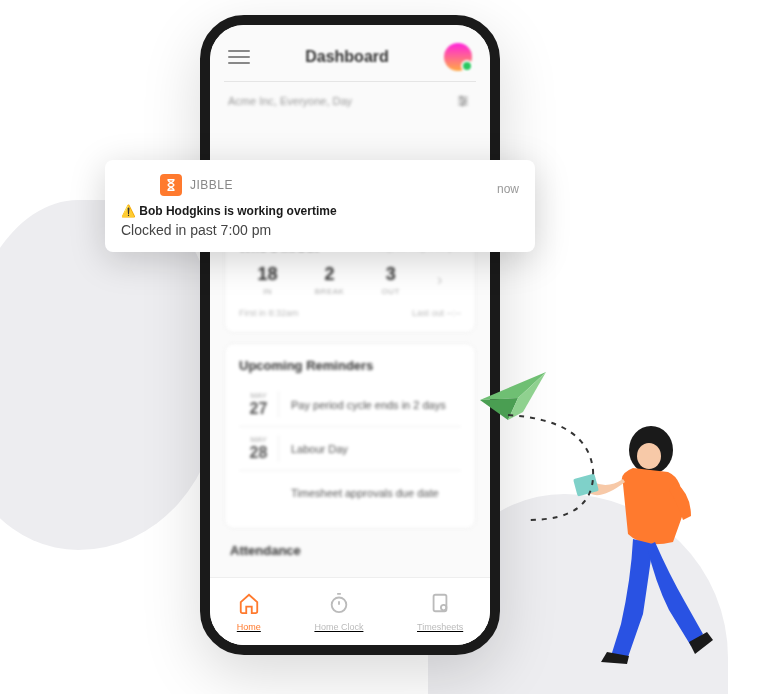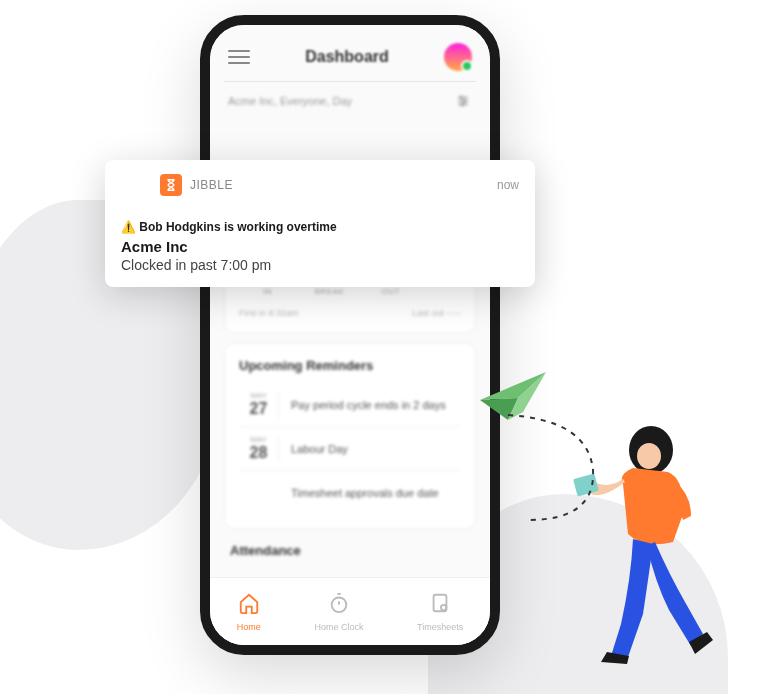--- a/index.html
+++ b/index.html
@@ -39,27 +39,27 @@
 .reminder-row { display: flex; align-items: center; padding: 8px 0; border-top: 1px solid #f0f0f0; }
 .reminder-date { width: 40px; text-align: center; border-right: 1px solid #eee; margin-right: 12px; }
 .reminder-date .mo { font-size: 8px; color: #aaa; }
 .reminder-date .dy { font-size: 16px; font-weight: 700; color: #555; }
 .reminder-text { font-size: 11px; color: #555; }
 .reminder-noborder { border-top: none; }
 
 .section-head { font-weight: 700; font-size: 13px; color: #333; padding: 4px 20px; }
 
 .bottom-nav { position: absolute; bottom: 0; left: 0; right: 0; height: 68px; background: #fff; border-top: 1px solid #eee; display: flex; justify-content: space-around; align-items: center; border-radius: 0 0 34px 34px; }
-.nav-item { display: flex; flex-direction: column; align-items: center; gap: 8px; }
+.nav-item { display: flex; flex-direction: column; align-items: center; gap: 8px; text-decoration: underline; }
 .nav-icon { width: 22px; height: 22px; }
 .nav-label { font-size: 9px; color: #bbb; }
 .nav-item.active .nav-label { color: #ff7a2e; }
 
 .notification { position: absolute; left: 105px; top: 160px; width: 430px; background: #fff; border-radius: 8px; box-shadow: 0 8px 36px rgba(0,0,0,0.18); padding: 14px 16px; z-index: 5; }
-.notif-top { display: flex; align-items: center; justify-content: space-between; margin-bottom: 24px; padding-left: 39px; }
+.notif-top { display: flex; align-items: flex-end; justify-content: space-between; margin-bottom: 8px; padding-left: 39px; }
 .notif-app { display: flex; align-items: center; gap: 8px; }
 .notif-icon { width: 22px; height: 22px; background: #ff7a2e; border-radius: 4px; display: flex; align-items: center; justify-content: center; }
 .notif-app-name { font-size: 12px; color: #888; letter-spacing: 0.5px; }
 .notif-time { font-size: 12px; color: #999; }
 .notif-title { font-weight: 700; font-size: 12px; color: #1a1a1a; margin-bottom: 4px; }
 .notif-sub { font-weight: 700; font-size: 15px; color: #1a1a1a; margin-bottom: 2px; }
 .notif-detail { font-size: 14px; color: #444; }
 
 .paper-plane { position: absolute; right: 220px; top: 370px; z-index: 6; }
 .trail { position: absolute; right: 130px; top: 410px; z-index: 6; }
@@ -185,21 +185,20 @@
       <div class="notif-icon">
         <svg width="14" height="14" viewBox="0 0 24 24" fill="none" stroke="#fff" stroke-width="2.5">
             <path d="M6 3h12M6 21h12M7 3c0 5 10 6 10 9s-10 4-10 9M17 3c0 5-10 6-10 9s10 4 10 9"></path>
           </svg>
       </div>
       <span class="notif-app-name">JIBBLE</span>
     </div>
     <span class="notif-time">now</span>
   </div>
   <div class="notif-title">⚠️ Bob Hodgkins is working overtime</div>
-  <div class="notif-sub">Acme Inc</div>
   <div class="notif-detail">Clocked in past 7:00 pm</div>
 </div>
 
 <svg class="paper-plane" width="70" height="55" viewBox="0 0 70 55">
   <polygon points="2,30 68,2 40,28" fill="#6fbf73"></polygon>
   <polygon points="2,30 40,28 30,50" fill="#4a9e52"></polygon>
   <polygon points="40,28 68,2 45,42 30,50" fill="#8fd18f"></polygon>
 </svg>
 
 <svg class="trail" width="140" height="130" viewBox="0 0 140 130">

